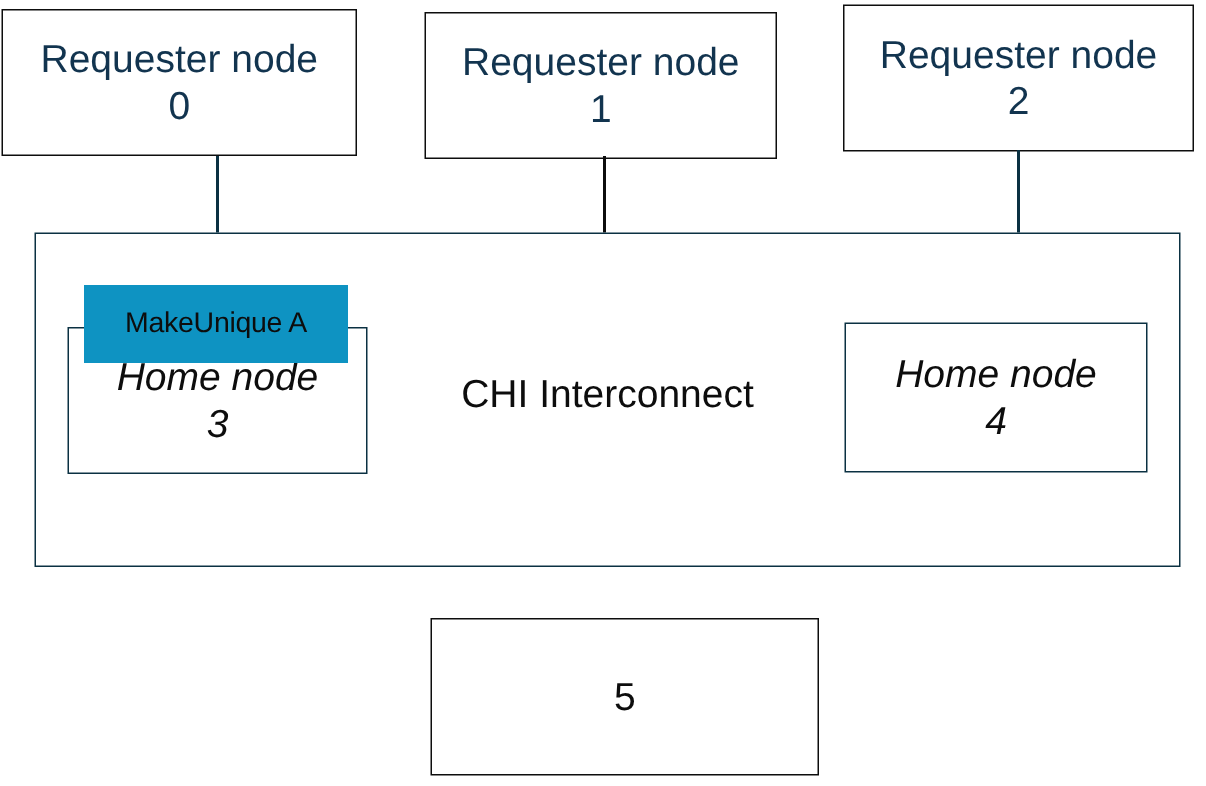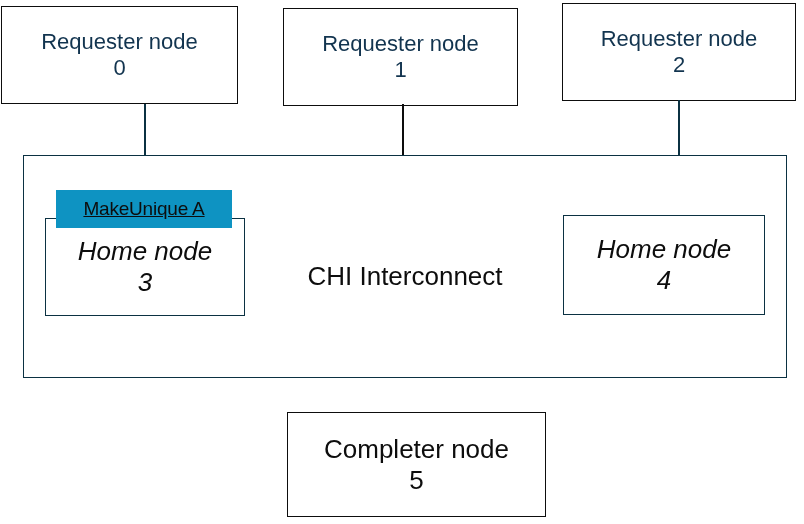--- a/index.html
+++ b/index.html
@@ -23,21 +23,21 @@
     background: #ffffff;
     display: flex;
     align-items: center;
     justify-content: center;
     text-align: center;
     line-height: 1.18;
   }
   .requester {
     border: 1.6px solid #0d0d0d;
     color: #12344f;
-    font-size: 22px;
+    font-size: 26px;
   }
   .req0 { left: 1px;   top: 6px;  width: 237px; height: 98px; }
   .req1 { left: 283px; top: 8px;  width: 235px; height: 98px; }
   .req2 { left: 562px; top: 3px;  width: 234px; height: 98px; }
 
   .interconnect {
     position: absolute;
     left: 23px;
     top: 155px;
     width: 764px;
@@ -48,21 +48,20 @@
   }
   .interconnect-label {
     position: absolute;
     left: 270px;
     top: 248px;
     width: 270px;
     text-align: center;
     font-size: 26px;
     color: #0d0d0d;
     line-height: 1.15;
-    margin-top: 14px;
   }
   .homenode {
     border: 1.4px solid #0b3142;
     color: #0d0d0d;
     font-size: 26px;
     font-style: italic;
   }
   .hn3 { left: 45px;  top: 218px; width: 200px; height: 98px; }
   .hn4 { left: 563px; top: 215px; width: 202px; height: 100px; }
 
@@ -95,30 +94,29 @@
     border-left: 7px solid transparent;
     border-right: 7px solid transparent;
     border-top: 10px solid #0b3142;
   }
 
   .msg-label {
     position: absolute;
     left: 56px;
     top: 190px;
     width: 176px;
-    height: 38px;
+    height: 52px;
     box-sizing: border-box;
     background: #0e93c2;
     color: #0d0d0d;
     font-size: 19px;
     display: flex;
     align-items: center;
     justify-content: center;
     letter-spacing: -0.2px;
-    text-decoration: underline;
   }
   .two-line span { display: block; }
 </style>
 </head>
 <body>
 
 <div id="canvas">
 
   <div class="node-box requester req0">
     <div class="two-line">
@@ -161,18 +159,17 @@
 
   <div class="node-box homenode hn4">
     <div class="two-line">
       <span>Home node</span>
       <span>4</span>
     </div>
   </div>
 
   <div class="node-box completer">
     <div class="two-line">
-      <span>Completer node</span>
       <span>5</span>
     </div>
   </div>
 
 </div>
 
 </body></html>

